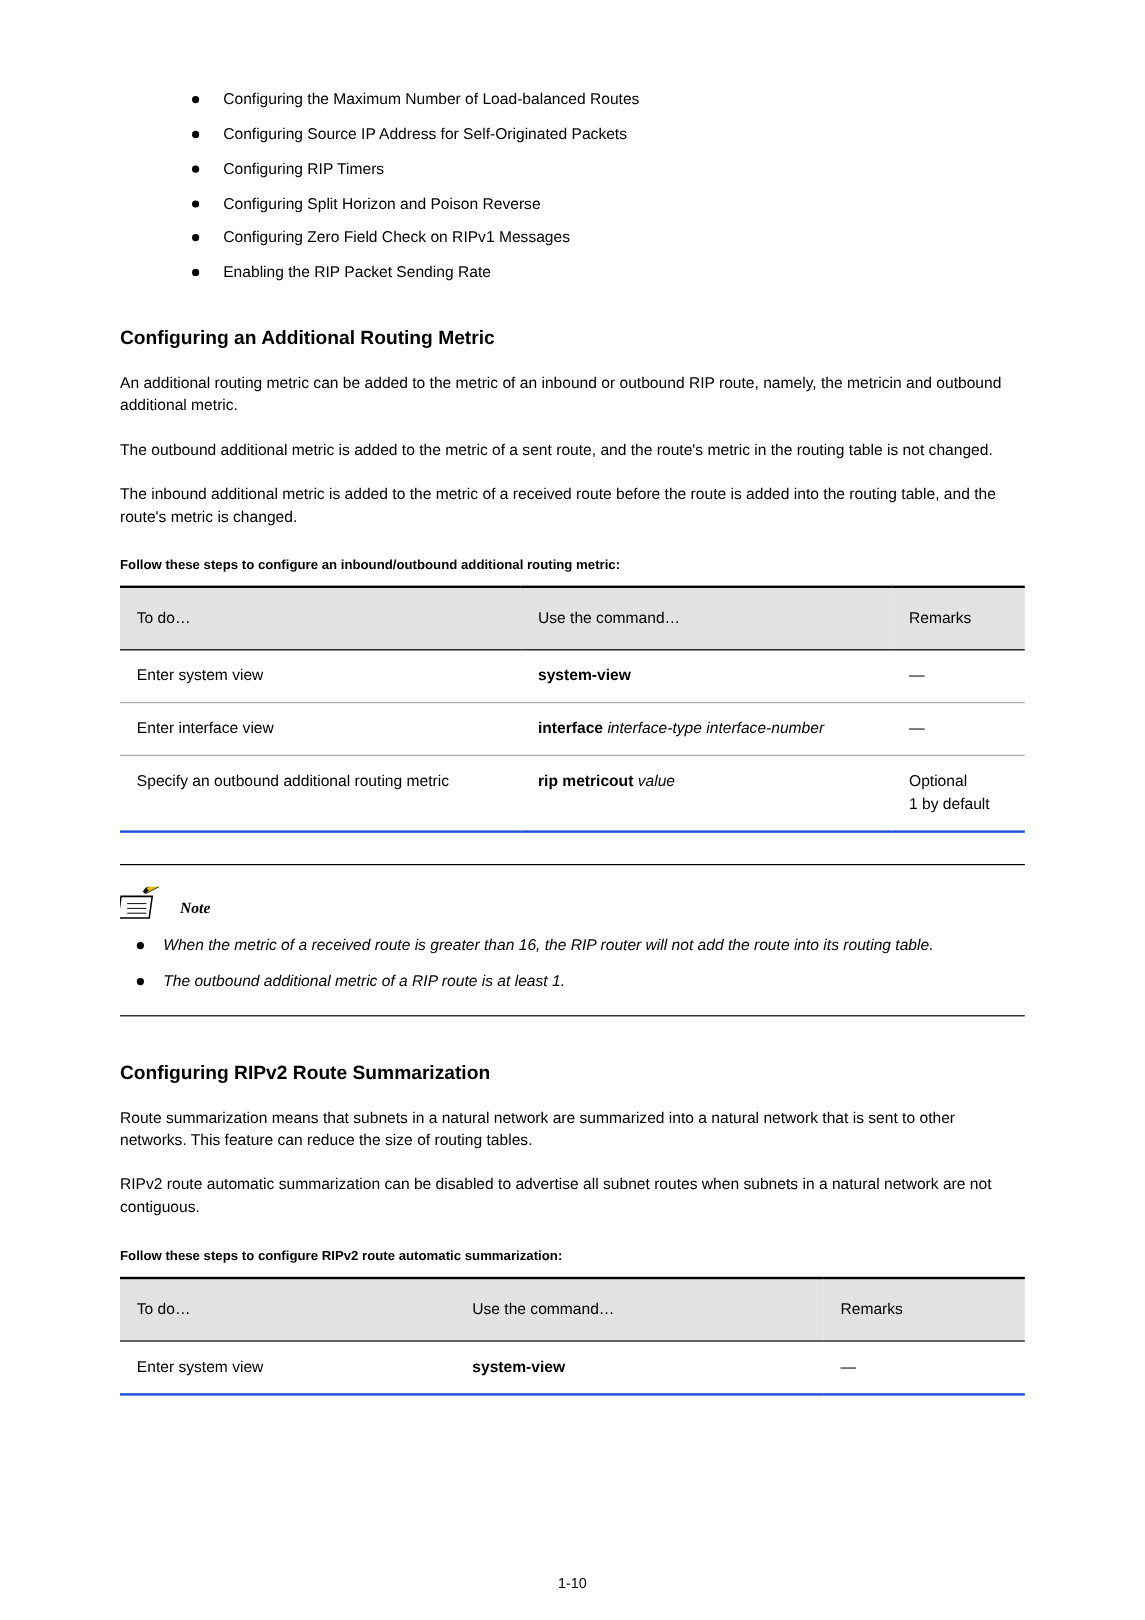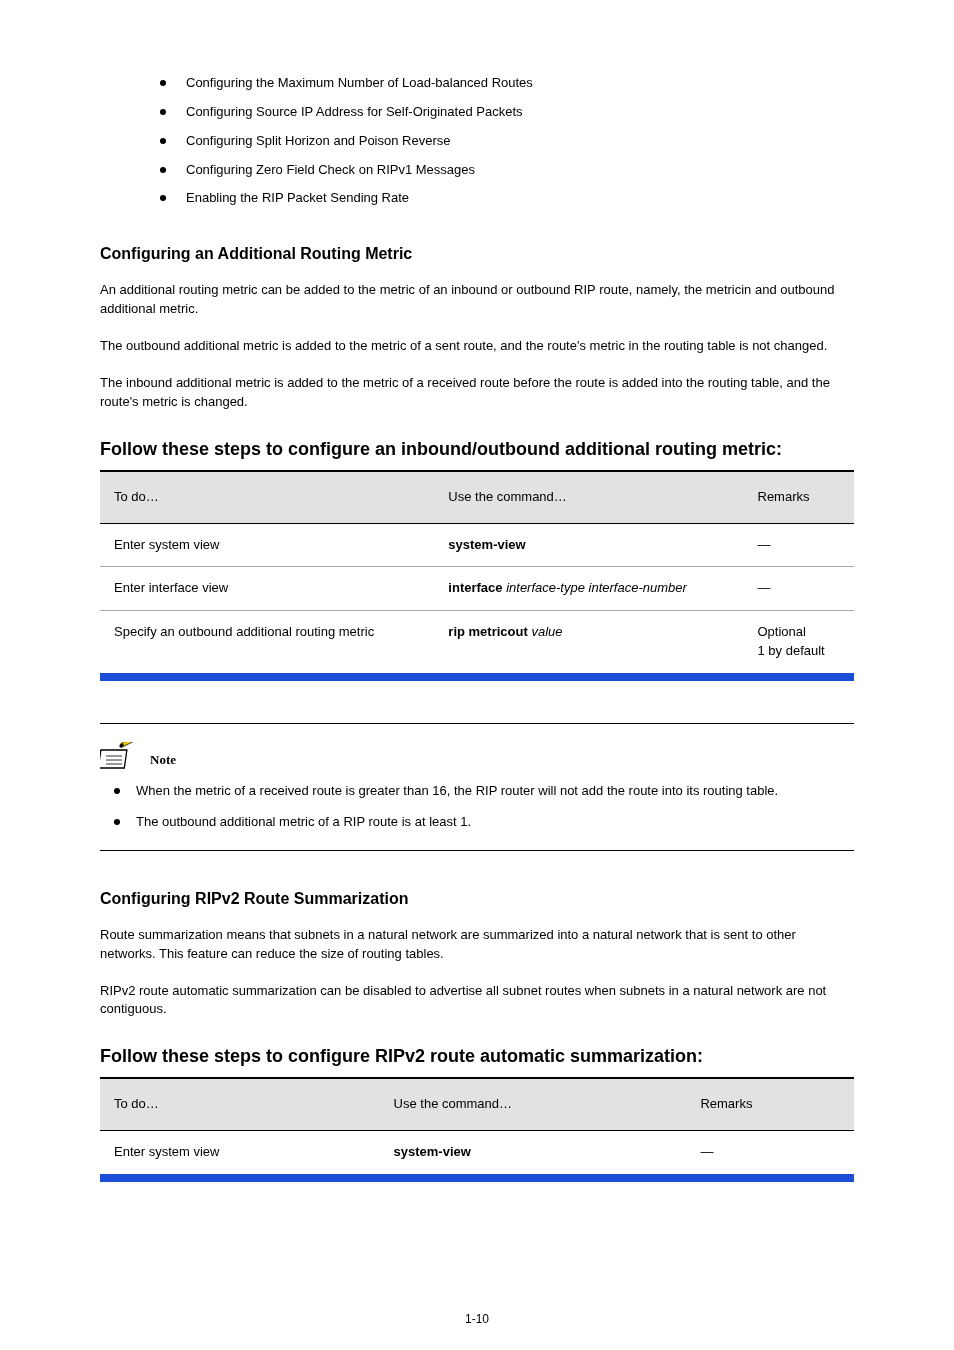--- a/index.html
+++ b/index.html
@@ -33,30 +33,30 @@
     background: #000;
   }
   h1 {
     font-size: 16px;
     font-weight: bold;
     margin: 34px 0 16px 0;
   }
   p { margin: 0 0 18px 0; }
   .caption {
     font-weight: bold;
-    font-size: 18px;
+    font-size: 11px;
     margin-bottom: 8px;
     margin-top: 24px;
   }
   table.cfg {
     width: 100%;
     border-collapse: collapse;
     border-top: 2px solid #000;
-    border-bottom: 8px solid #1d4ed8;
-    margin-bottom: 42px;
+    border-bottom: 2px solid #1d4ed8;
+    margin-bottom: 26px;
   }
   table.cfg thead th {
     background: #e2e2e2;
     text-align: left;
     font-weight: normal;
     padding: 16px 14px;
     border-bottom: 1px solid #000;
   }
   table.cfg tbody td {
     padding: 12px 14px;
@@ -65,20 +65,21 @@
   }
   table.cfg tbody tr:last-child td {
     border-bottom: none;
   }
   .bold { font-weight: bold; }
   .note-block {
     border-top: 1px solid #000;
     border-bottom: 1px solid #000;
     padding: 18px 0 18px 0;
     margin-bottom: 36px;
+    font-style: italic;
   }
   .note-head {
     display: flex;
     align-items: flex-end;
     gap: 6px;
     margin-bottom: 12px;
   }
   .note-label {
     font-family: "Comic Sans MS", "Segoe Script", cursive;
     font-weight: bold;
@@ -111,20 +112,21 @@
     font-size: 12px;
   }
   svg.note-icon { width: 44px; height: 28px; }
 </style>
 </head>
 <body>
 
 <ul class="bullets">
   <li><span>Configuring the Maximum Number of Load-balanced Routes</span></li>
   <li><span>Configuring Source IP Address for Self-Originated Packets</span></li>
+  <li><span>Configuring RIP Timers</span></li>
   <li><span>Configuring Split Horizon and Poison Reverse</span></li>
   <li><span>Configuring Zero Field Check on RIPv1 Messages</span></li>
   <li><span>Enabling the RIP Packet Sending Rate</span></li>
 </ul>
 
 <h1>Configuring an Additional Routing Metric</h1>
 
 <p>An additional routing metric can be added to the metric of an inbound or outbound RIP route, namely, the metricin and outbound additional metric.</p>
 <p>The outbound additional metric is added to the metric of a sent route, and the route's metric in the routing table is not changed.</p>
 <p>The inbound additional metric is added to the metric of a received route before the route is added into the routing table, and the route's metric is changed.</p>

